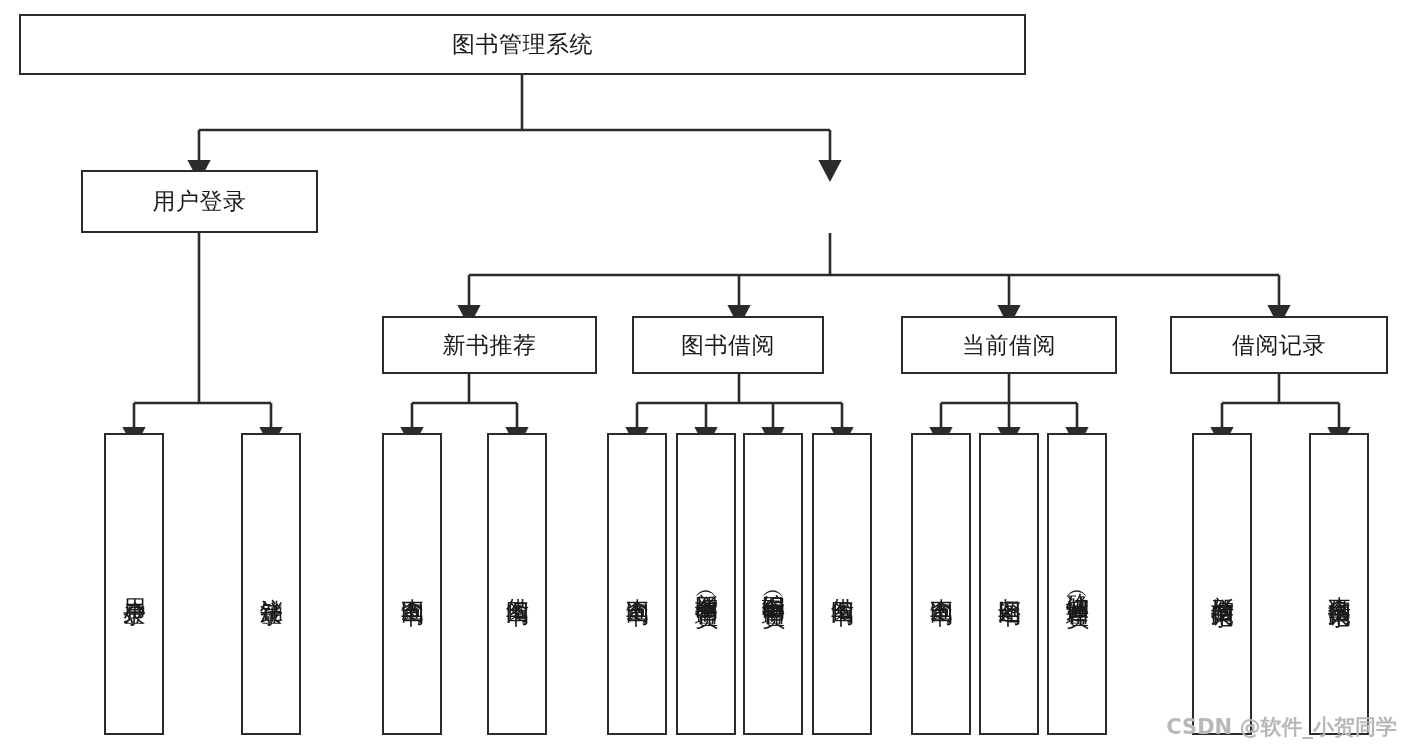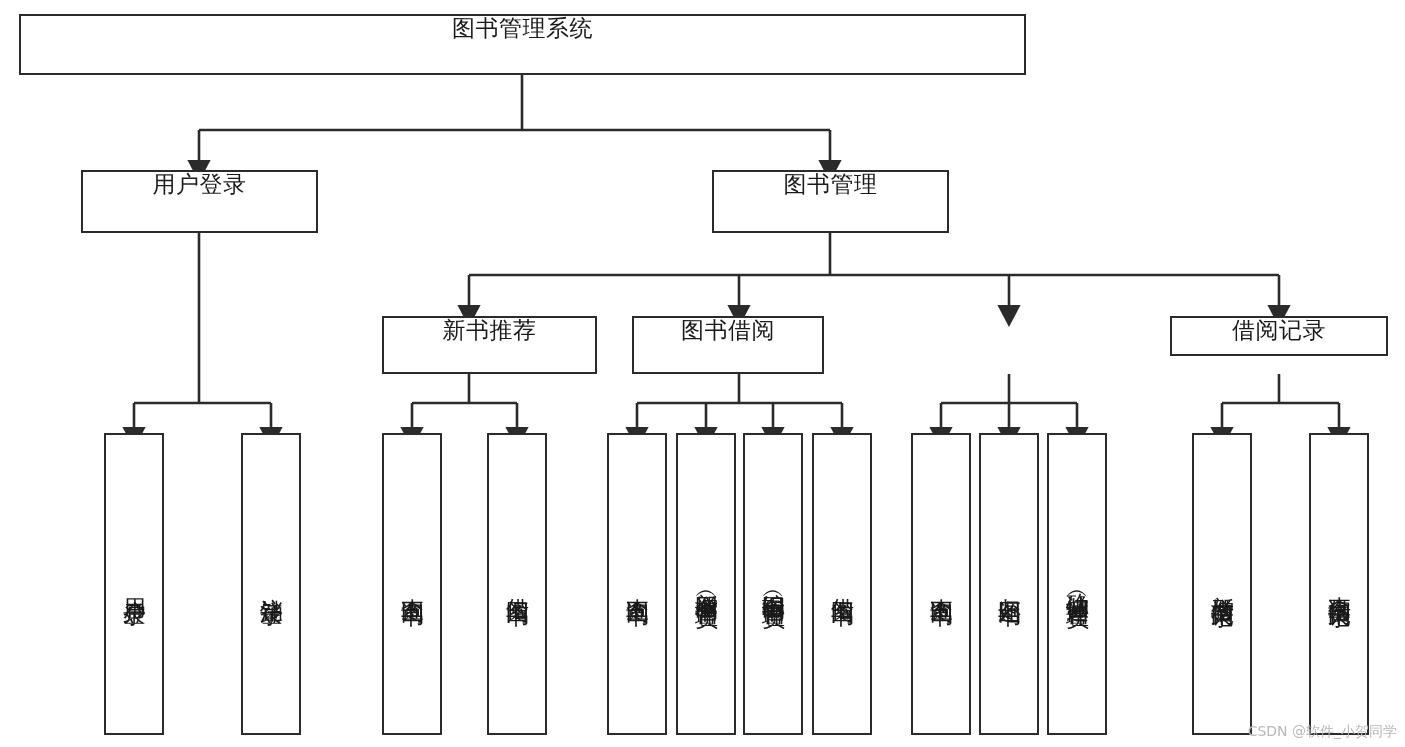--- a/index.html
+++ b/index.html
@@ -25,20 +25,21 @@
     width: 1405px;
     height: 747px;
     pointer-events: none;
   }
   .node {
     position: absolute;
     box-sizing: border-box;
     background: #ffffff;
     border: 2.5px solid #2b2b2b;
     display: flex;
+    align-items: center;
     justify-content: center;
     text-align: center;
     color: #1a1a1a;
     z-index: 2;
   }
   .node .label {
     display: block;
     line-height: 1.08;
     letter-spacing: 0.5px;
   }
@@ -61,25 +62,26 @@
     text-orientation: upright;
     font-size: 23px;
     line-height: 1.12;
     letter-spacing: 2px;
     max-height: 100%;
   }
   #watermark {
     position: absolute;
     right: 8px;
     bottom: 6px;
-    font-size: 14px;
+    font-size: 21px;
     color: #b8b8b8;
     white-space: nowrap;
     z-index: 5;
     font-family: "DejaVu Sans", "Liberation Sans", sans-serif;
+    font-weight: bold;
   }
 </style>
 </head>
 <body>
 
 <div id="canvas">
 
   <svg id="edges" viewBox="0 0 1405 747" width="1405" height="747" xmlns="http://www.w3.org/2000/svg">
     <defs>
       <marker id="arrow" markerWidth="9" markerHeight="9" refX="1.2" refY="4.5" orient="auto" markerUnits="strokeWidth">
@@ -130,31 +132,31 @@
     </g>
   </svg>
 
   <div class="node horiz root" style="left:19px; top:14px; width:1007px; height:61px;">
     <span class="label">图书管理系统</span>
   </div>
 
   <div class="node horiz" style="left:81px; top:170px; width:237px; height:63px;">
     <span class="label">用户登录</span>
   </div>
-  <div class="node horiz" style="left:712px; top:170px; width:237px; height:63px;">
-    <span class="label">图书管理</span>
-  </div>
 
   <div class="node horiz" style="left:382px; top:316px; width:215px; height:58px;">
     <span class="label">新书推荐</span>
   </div>
   <div class="node horiz" style="left:632px; top:316px; width:192px; height:58px;">
     <span class="label">图书借阅</span>
   </div>
-  <div class="node horiz" style="left:1170px; top:316px; width:218px; height:40px;">
+  <div class="node horiz" style="left:901px; top:316px; width:216px; height:58px;">
+    <span class="label">当前借阅</span>
+  </div>
+  <div class="node horiz" style="left:1170px; top:316px; width:218px; height:58px;">
     <span class="label">借阅记录</span>
   </div>
 
   <div class="node vert" style="left:104px; top:433px; width:60px; height:302px;">
     <span class="label">用户登录</span>
   </div>
   <div class="node vert" style="left:241px; top:433px; width:60px; height:302px;">
     <span class="label">注销登录</span>
   </div>
 

